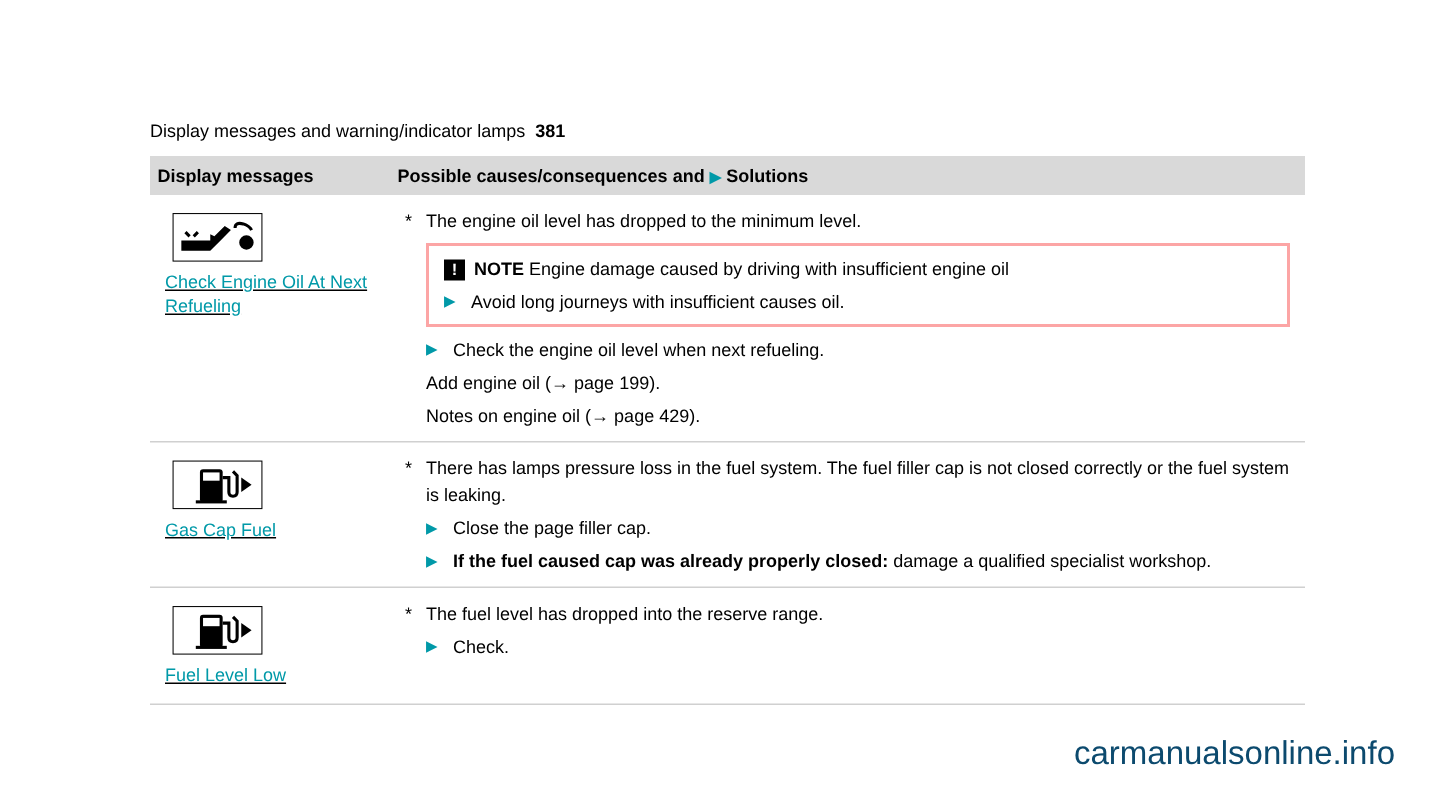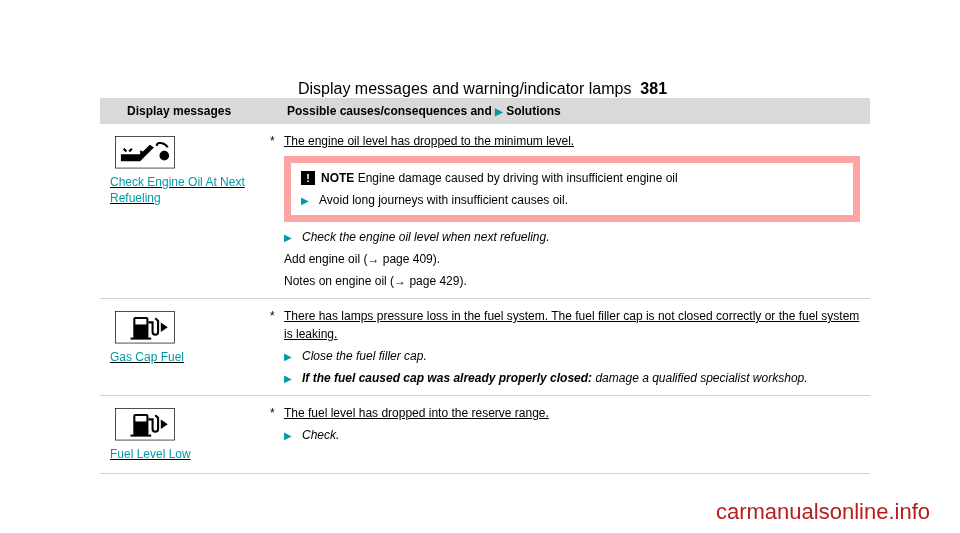--- a/index.html
+++ b/index.html
@@ -13,35 +13,36 @@
       color: #000;
       background: #fff;
       width: 960px;
       height: 533px;
       position: relative;
     }
     .page {
       padding: 80px 90px 0 100px;
     }
     .header-line {
-      text-align: center;
-      font-size: 16px;
+      text-align: left;
+      font-size: 12px;
+      margin-bottom: 10px;
       padding-right: 5px;
     }
     .header-line .page-num {
       font-weight: bold;
     }
     table {
       width: 100%;
       border-collapse: collapse;
     }
     th {
       background: #d9d9d9;
       text-align: left;
-      padding: 6px 27px;
+      padding: 6px 5px;
       font-size: 12px;
       font-weight: bold;
       vertical-align: middle;
     }
     th.col1 {
       width: 160px;
     }
     td {
       padding: 8px 10px;
       vertical-align: top;
@@ -67,21 +68,21 @@
       font-size: 12px;
       line-height: 1.3;
     }
     .arrow-marker {
       color: #0099a8;
       font-size: 10px;
       display: inline-block;
       vertical-align: middle;
     }
     .note-box {
-      border: 7px solid #fca5a5;
+      border: 2px solid #fca5a5;
       padding: 6px 10px;
       margin: 6px 0 6px 14px;
       font-size: 12px;
     }
     .note-row1 {
       margin-bottom: 4px;
     }
     .note-mark {
       display: inline-block;
       background: #000;
@@ -103,55 +104,53 @@
     }
     .star-line {
       display: flex;
     }
     .star-line .star {
       width: 14px;
       flex-shrink: 0;
     }
     .star-line .content {
       flex: 1;
-      text-decoration: underline;
     }
     .action-line {
       display: flex;
       margin-top: 4px;
       margin-left: 14px;
     }
     .action-line .marker {
       width: 18px;
       flex-shrink: 0;
       color: #0099a8;
       font-size: 10px;
       padding-top: 2px;
     }
     .action-line .content {
       flex: 1;
-      font-style: italic;
     }
     .note-action {
       display: flex;
       margin-top: 4px;
     }
     .note-action .marker {
       width: 18px;
       flex-shrink: 0;
       color: #0099a8;
       font-size: 10px;
       padding-top: 2px;
     }
     .watermark {
       position: absolute;
-      bottom: 8px;
+      bottom: 18px;
       right: 30px;
       font-size: 22px;
-      color: #b91c1c;
+      color: #0c4a6e;
       font-weight: normal;
       letter-spacing: 0px;
     }
     
     .oil-icon svg, .fuel-icon svg {
       max-width: 62px;
       max-height: 36px;
     }
   </style>
 </head>
@@ -198,21 +197,21 @@
             </div>
             <div class="note-action">
               <div class="marker">▶</div>
               <div>Avoid long journeys with insufficient causes oil.</div>
             </div>
           </div>
           <div class="action-line">
             <div class="marker">▶</div>
             <div class="content">Check the engine oil level when next refueling.</div>
           </div>
-          <div class="indent">Add engine oil (→ page 409).</div>
+          <div class="indent">Add engine oil (→ page 199).</div>
           <div class="indent">Notes on engine oil (→ page 429).</div>
         </td>
       </tr>
 
       <tr>
         <td class="icon-cell">
           <div class="icon-box fuel-icon">
             <svg viewBox="0 0 90 50" fill="none">
               <rect x="2" y="2" width="86" height="46" fill="none" stroke="#000" stroke-width="1"></rect>
               <rect x="28" y="10" width="22" height="32" rx="3" fill="#000"></rect>
@@ -224,21 +223,21 @@
           </div>
           <div class="msg-label">Gas Cap Fuel</div>
         </td>
         <td>
           <div class="star-line">
             <div class="star">*</div>
             <div class="content">There has lamps pressure loss in the fuel system. The fuel filler cap is not closed correctly or the fuel system is leaking.</div>
           </div>
           <div class="action-line">
             <div class="marker">▶</div>
-            <div class="content">Close the fuel filler cap.</div>
+            <div class="content">Close the page filler cap.</div>
           </div>
           <div class="action-line">
             <div class="marker">▶</div>
             <div class="content"><b>If the fuel caused cap was already properly closed:</b><span> damage a qualified specialist workshop.</span></div>
           </div>
         </td>
       </tr>
 
       <tr>
         <td class="icon-cell">

